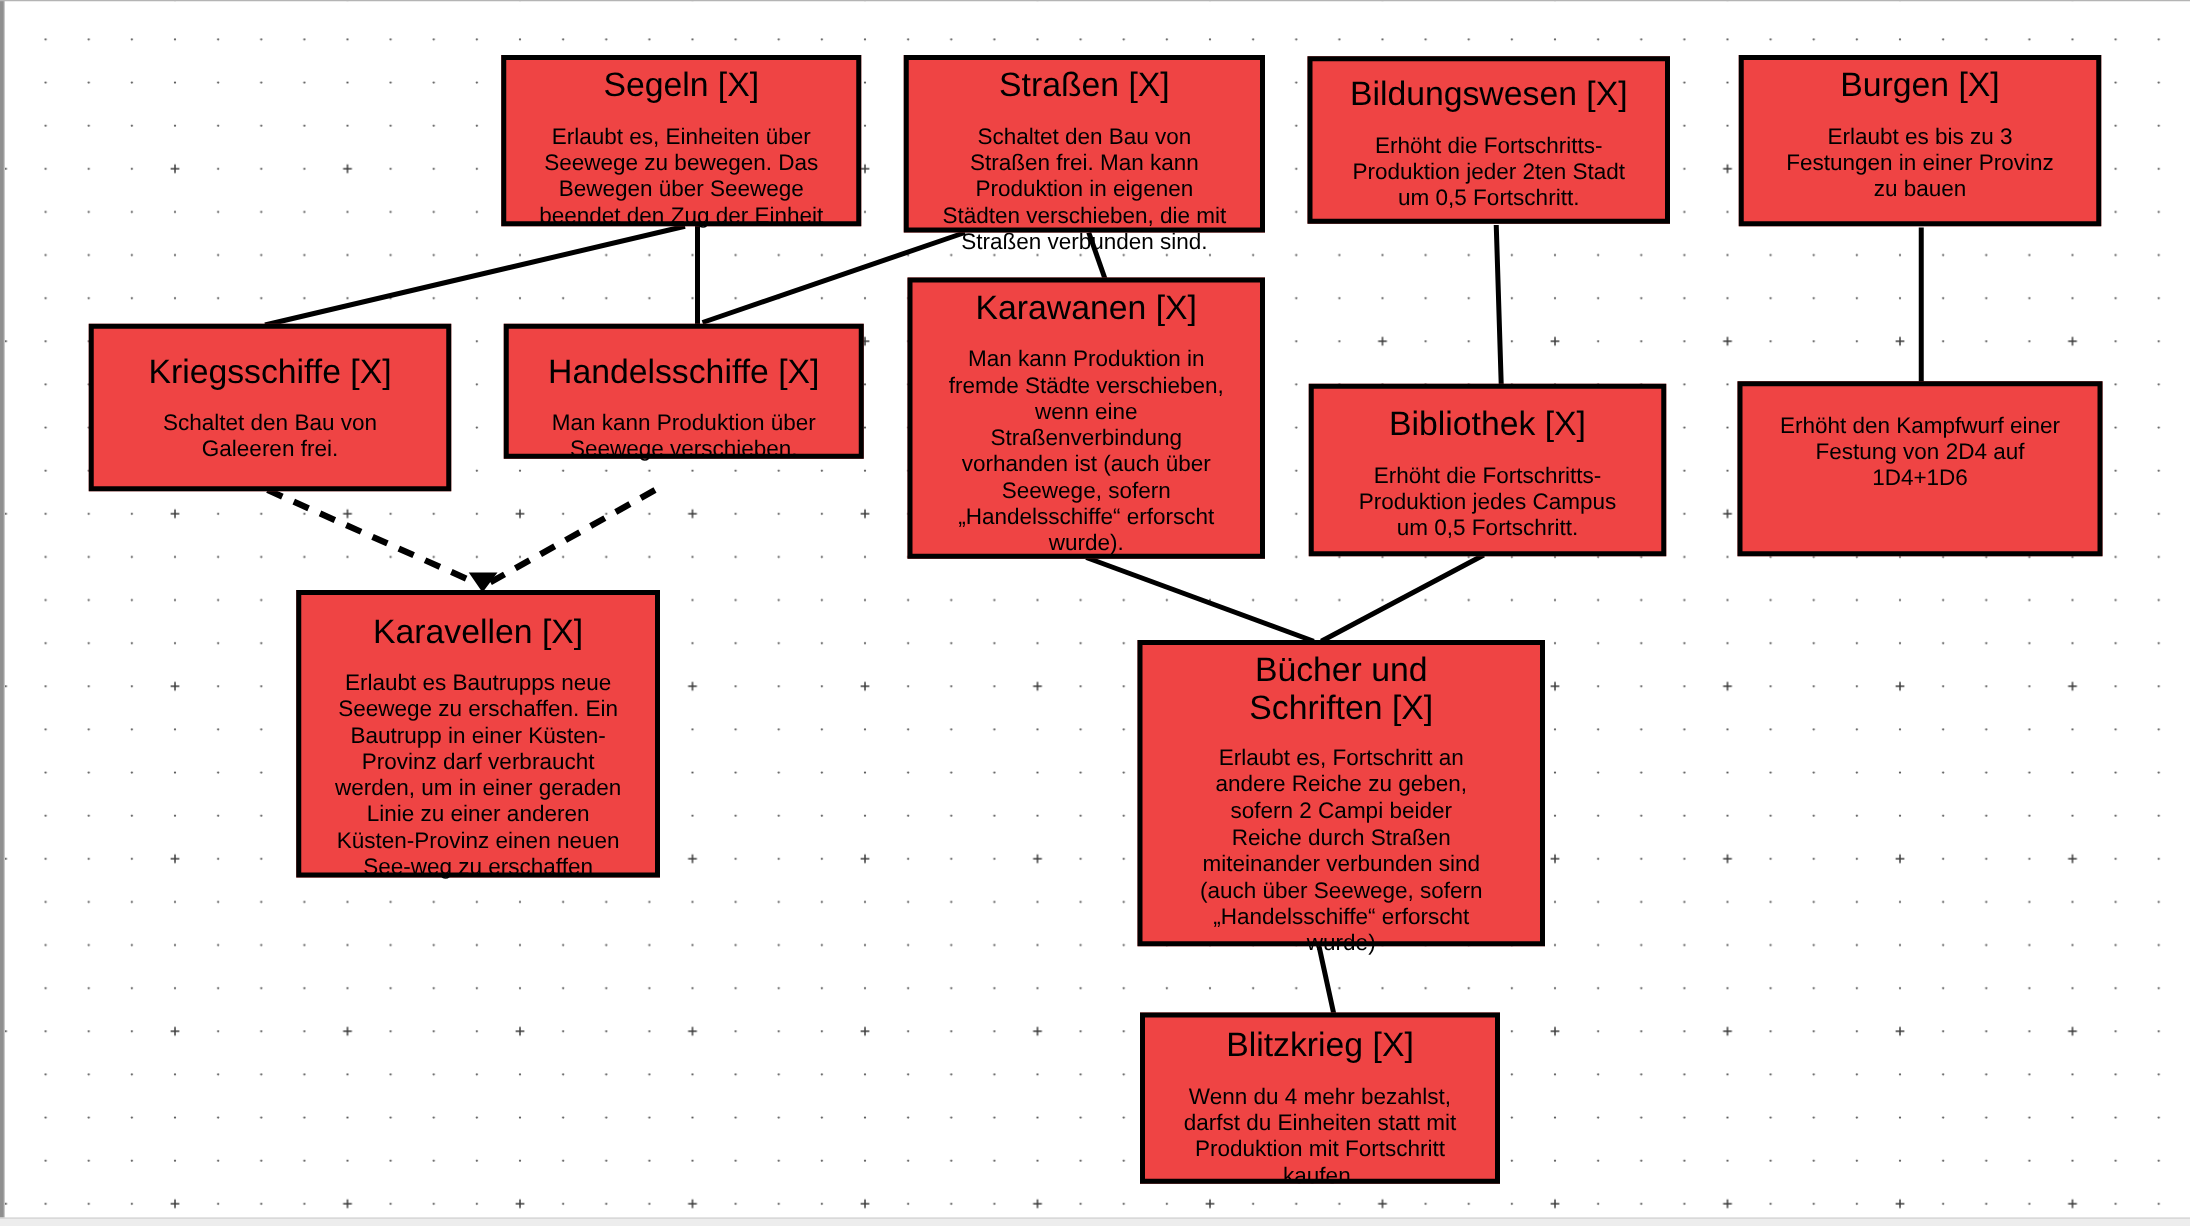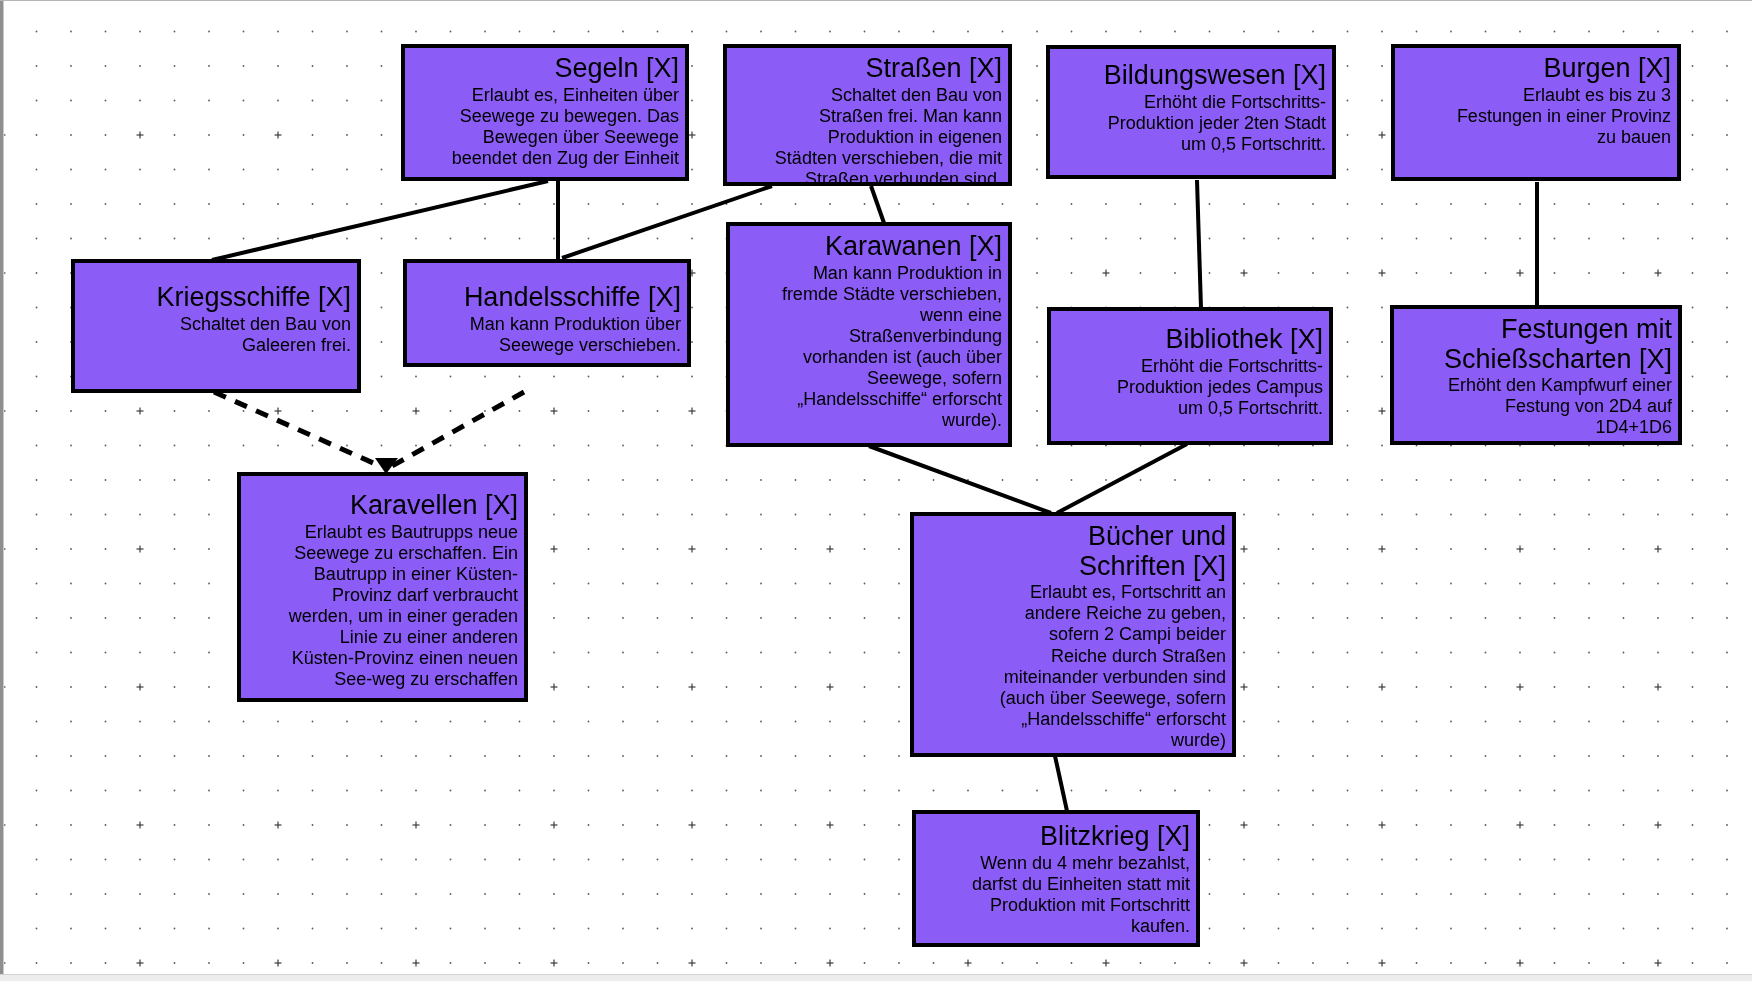--- a/index.html
+++ b/index.html
@@ -19,40 +19,40 @@
   }
   .layer {
     position: absolute;
     left: 0; top: 0;
     width: 1752px;
     height: 981px;
   }
   .node {
     position: absolute;
     box-sizing: border-box;
-    background: #8b5cf6;
+    background: #ef4444;
     border: 4px solid #000000;
-    text-align: right;
+    text-align: center;
     padding: 6px 6px 4px 6px;
     z-index: 2;
   }
   .node-title {
     display: block;
     font-size: 27px;
     line-height: 1.1;
     color: #000000;
     white-space: pre-line;
   }
   .node-body {
     display: block;
     font-size: 18px;
     line-height: 1.17;
     color: #000000;
     white-space: pre-line;
-    margin-top: 1px;
+    margin-top: 15px;
   }
   .edge-left {
     position: absolute;
     left: 0; top: 0;
     width: 3px; height: 981px;
     background: #8f8f8f;
     border-right: 1px solid #c9c9c9;
     z-index: 5;
   }
   .edge-top {
@@ -183,22 +183,20 @@
   </div>
 
   <div class="node" style="left:1047px; top:307px; width:286px; height:138px; padding-top:14px;">
     <span class="node-title">Bibliothek [X]</span>
     <span class="node-body">Erhöht die Fortschritts-
 Produktion jedes Campus
 um 0,5 Fortschritt.</span>
   </div>
 
   <div class="node" style="left:1390px; top:305px; width:292px; height:140px;">
-    <span class="node-title">Festungen mit
-Schießscharten [X]</span>
     <span class="node-body">Erhöht den Kampfwurf einer
 Festung von 2D4 auf
 1D4+1D6</span>
   </div>
 
   <div class="node" style="left:237px; top:472px; width:291px; height:230px; padding-top:15px;">
     <span class="node-title">Karavellen [X]</span>
     <span class="node-body">Erlaubt es Bautrupps neue
 Seewege zu erschaffen. Ein
 Bautrupp in einer Küsten-

